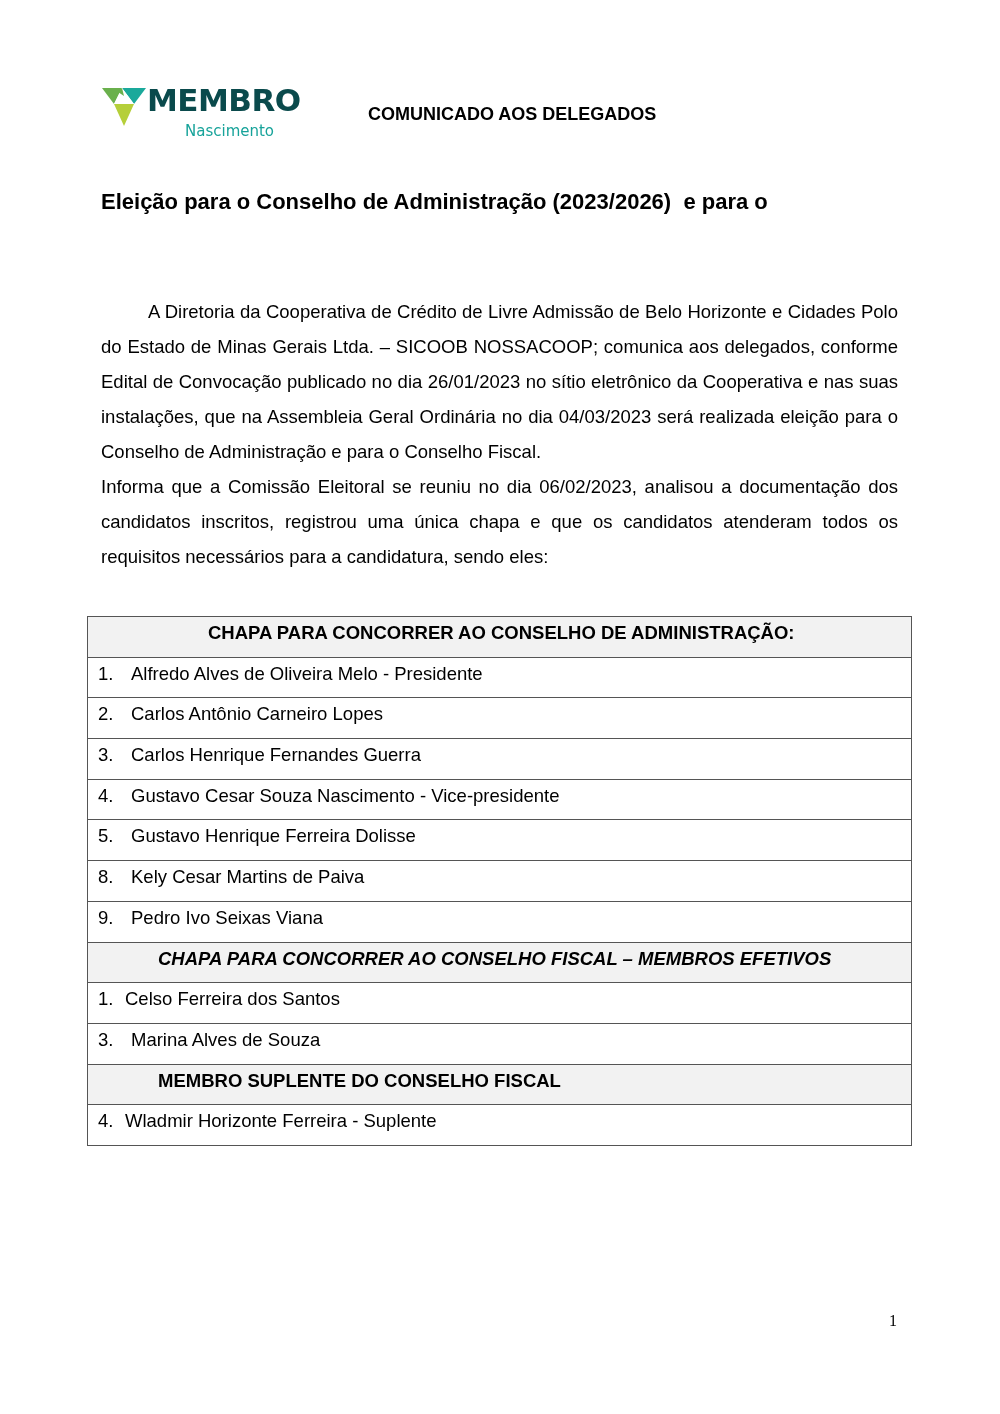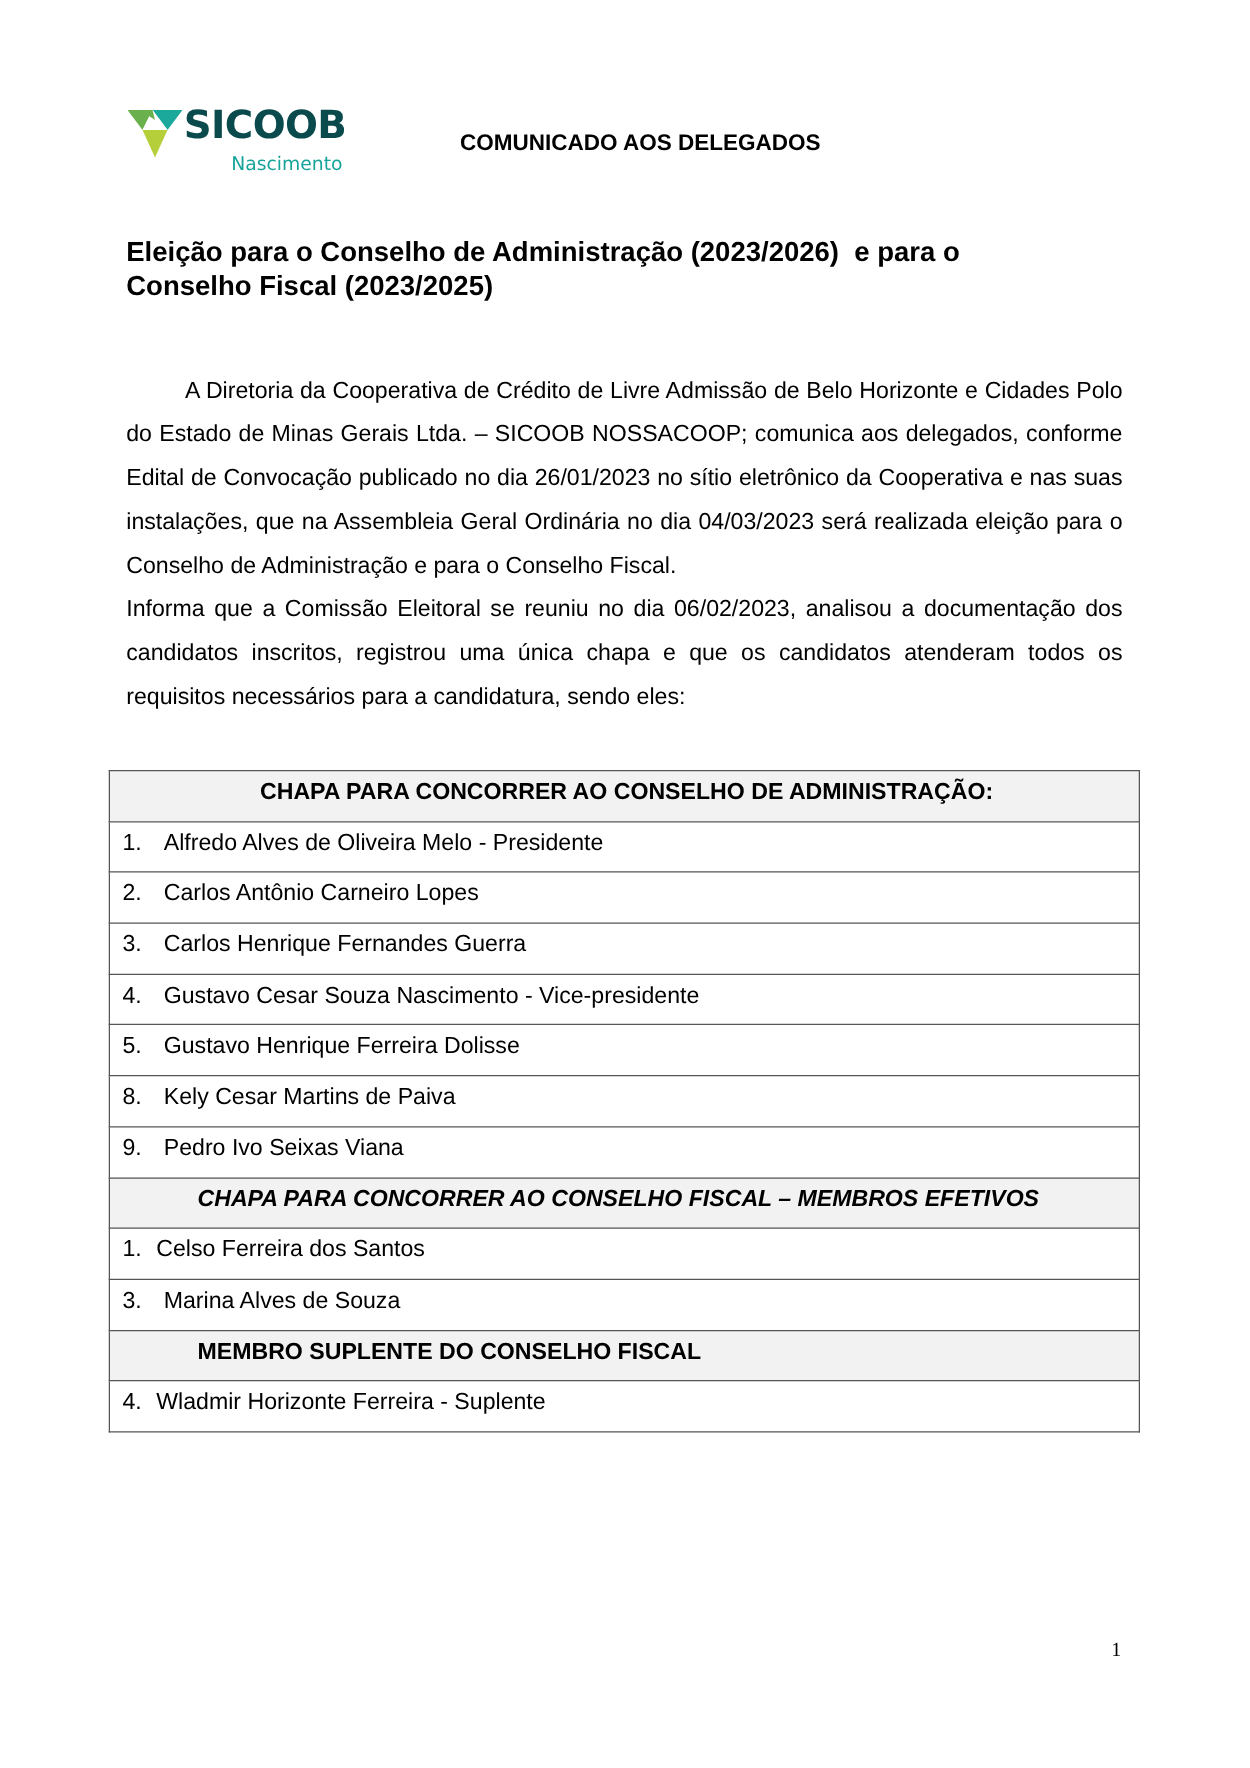--- a/index.html
+++ b/index.html
@@ -31,29 +31,28 @@
 <body>
 
 <div class="logo">
   <svg width="44" height="44" viewBox="0 0 44 44">
     <polygon points="0,2 20,2 12,18" fill="#6ab04c"></polygon>
     <polygon points="20,2 44,2 32,18" fill="#1aa99b"></polygon>
     <polygon points="12,18 32,18 22,40" fill="#b5cf3a"></polygon>
     <polygon points="20,2 32,18 12,18" fill="#ffffff"></polygon>
     <polygon points="16,6 20,2 22,10" fill="#6ab04c"></polygon>
   </svg>
-  <span class="logo-brand">SICOOB</span>
+  <span class="logo-brand">MEMBRO</span>
   <span class="logo-sub">Nascimento</span>
 </div>
 
 <div class="doc-header">COMUNICADO AOS DELEGADOS</div>
 
 <div class="doc-title">
   <div style="white-space:pre;">Eleição para o Conselho de Administração (2023/2026)  e para o</div>
-  <div>Conselho Fiscal (2023/2025)</div>
 </div>
 
 <div class="body-text">
   <p class="indent">A Diretoria da Cooperativa de Crédito de Livre Admissão de Belo Horizonte e Cidades Polo do Estado de Minas Gerais Ltda. – SICOOB NOSSACOOP; comunica aos delegados, conforme Edital de Convocação publicado no dia 26/01/2023 no sítio eletrônico da Cooperativa e nas suas instalações, que na Assembleia Geral Ordinária no dia 04/03/2023 será realizada eleição para o Conselho de Administração e para o Conselho Fiscal.</p>
   <p>Informa que a Comissão Eleitoral se reuniu no dia 06/02/2023, analisou a documentação dos candidatos inscritos, registrou uma única chapa e que os candidatos atenderam todos os requisitos necessários para a candidatura, sendo eles:</p>
 </div>
 
 <table class="chapa">
   <tbody>
     <tr class="section">

